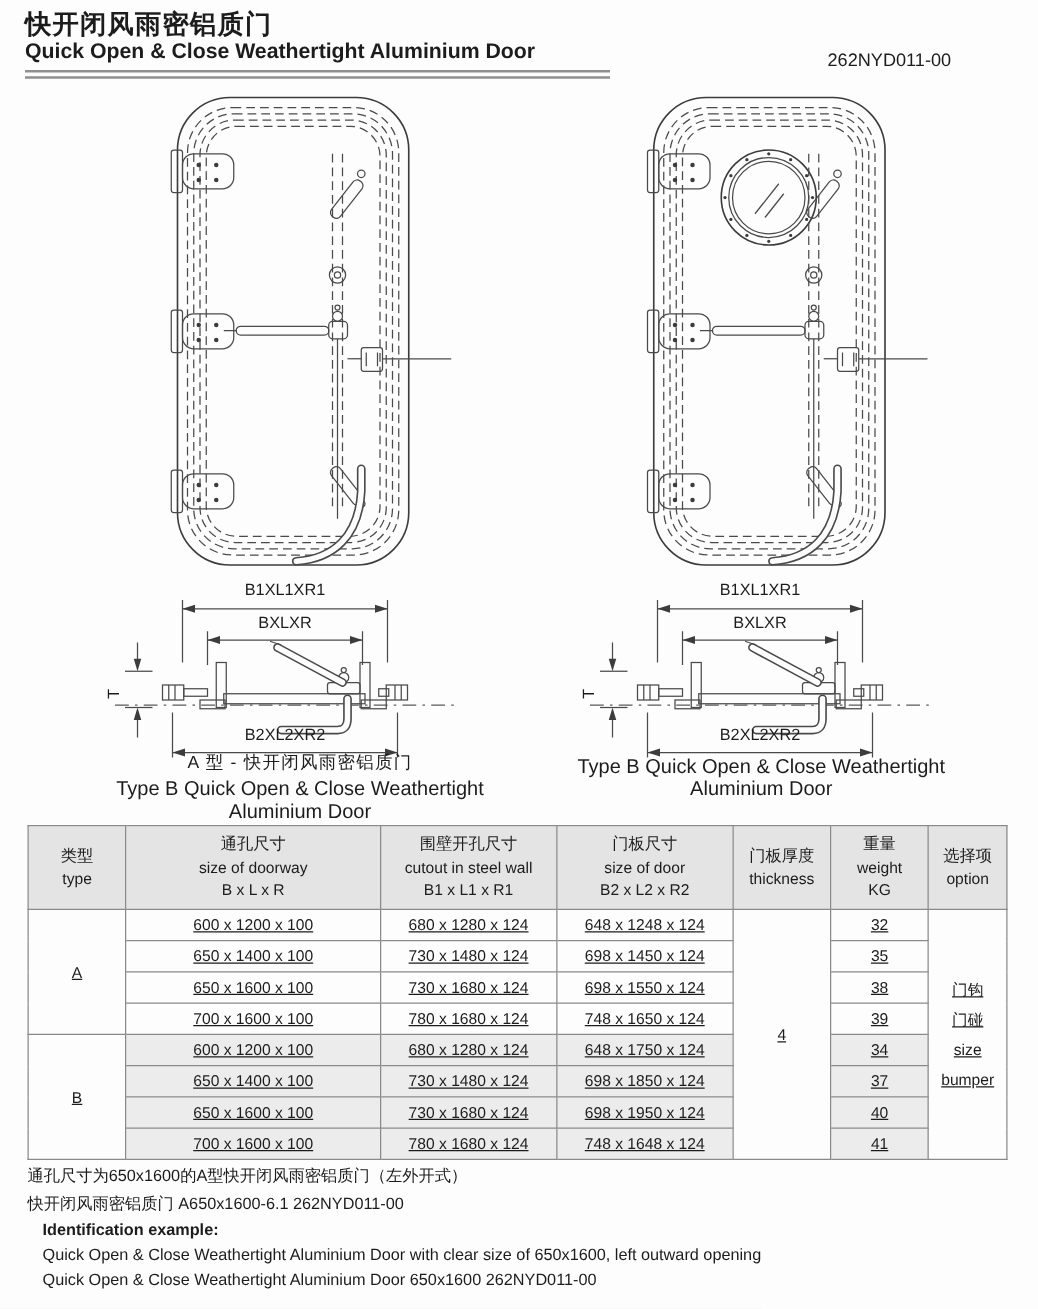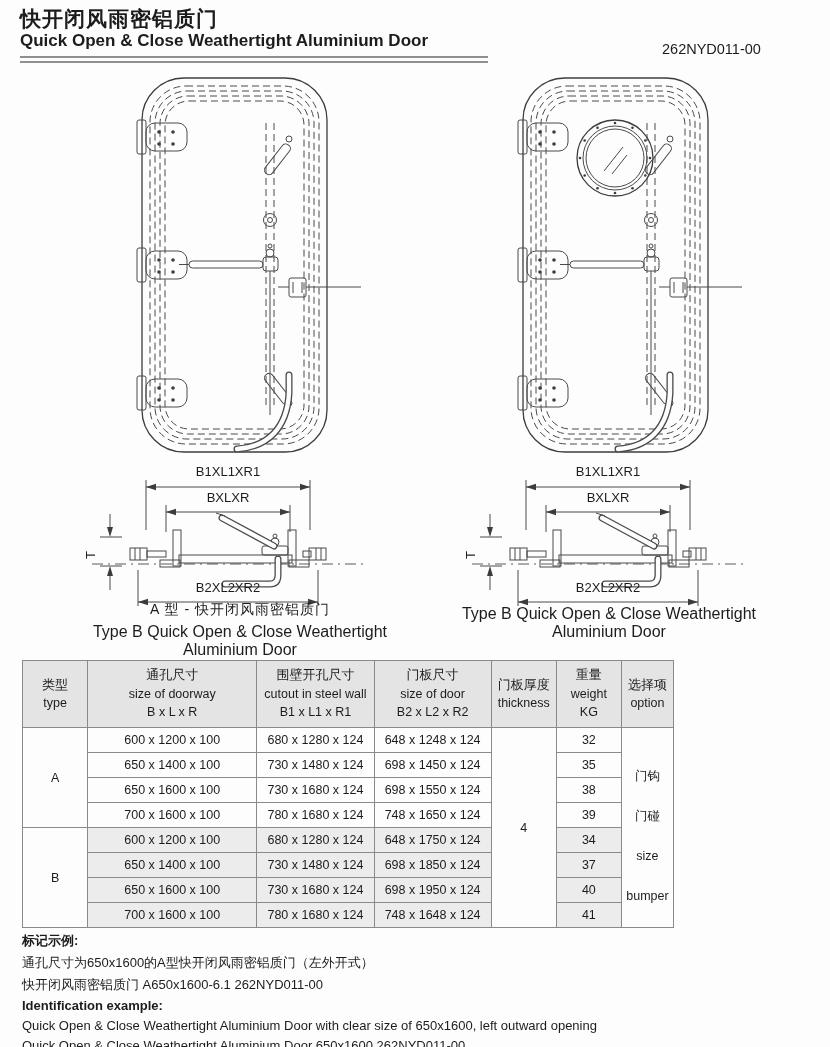--- a/index.html
+++ b/index.html
@@ -25,34 +25,34 @@
   .dot{fill:#3c3c3c;}
   .dimtxt{font-family:"Liberation Sans",sans-serif;font-size:13px;fill:#1c1c1c;}
   .tube{stroke:#4a4a4a;stroke-width:7;fill:none;stroke-linecap:round;}
   .tubein{stroke:#fdfdfd;stroke-width:4.4;fill:none;stroke-linecap:round;}
   .arr{fill:#3c3c3c;}
   
   .caption{position:absolute;width:370px;text-align:center;}
   .caption .zh{font-size:14px;letter-spacing:1px;}
   .caption .en{font-size:16px;margin-top:4px;}
   
-  .spec-table{position:absolute;left:22px;top:660px;width:652px;border-collapse:collapse;
+  .spec-table{position:absolute;left:22px;top:660px;width:784px;border-collapse:collapse;
     font-size:12.5px;table-layout:fixed;}
   .spec-table td,.spec-table th{border:1px solid #8a8a8a;text-align:center;vertical-align:middle;
     padding:0 2px;font-weight:400;}
   .spec-table thead th{background:#e4e4e4;height:66px;line-height:1.45;}
-  .spec-table tbody td{height:24px;}
+  .spec-table tbody td{height:24px;text-decoration:underline;}
   .spec-table .rowB td{background:#ececec;}
   .spec-table td.merged{background:#fdfdfd;}
   .hdr-zh{font-size:13px;}
-  .opt-cell div{line-height:24px;margin-top:16px;}
+  .opt-cell div{line-height:24px;}
   
   .footer{position:absolute;left:22px;top:930px;font-size:13px;}
   .footer .f-zh{line-height:22px;}
-  .footer .f-en{line-height:20px;}
+  .footer .f-en{line-height:20px;margin-left:12px;}
   .footer .lbl{font-weight:700;}
 </style>
 </head>
 <body>
 
 <div class="page">
 
   <div class="title-zh">快开闭风雨密铝质门</div>
   <div class="title-en">Quick Open &amp; Close Weathertight Aluminium Door</div>
   <div class="title-rule"></div>
@@ -440,21 +440,20 @@
       <tr class="rowB">
         <td>700 x 1600 x 100</td>
         <td>780 x 1680 x 124</td>
         <td>748 x 1648 x 124</td>
         <td>41</td>
       </tr>
     </tbody>
   </table>
 
   <div class="footer">
-    <div class="f-zh lbl">标记示例:</div>
     <div class="f-zh">通孔尺寸为650x1600的A型快开闭风雨密铝质门（左外开式）</div>
     <div class="f-zh">快开闭风雨密铝质门 A650x1600-6.1 262NYD011-00</div>
     <div class="f-en lbl">Identification example:</div>
     <div class="f-en">Quick Open &amp; Close Weathertight Aluminium Door with clear size of 650x1600, left outward opening</div>
     <div class="f-en">Quick Open &amp; Close Weathertight Aluminium Door 650x1600 262NYD011-00</div>
   </div>
 
 </div>
 
 </body></html>

